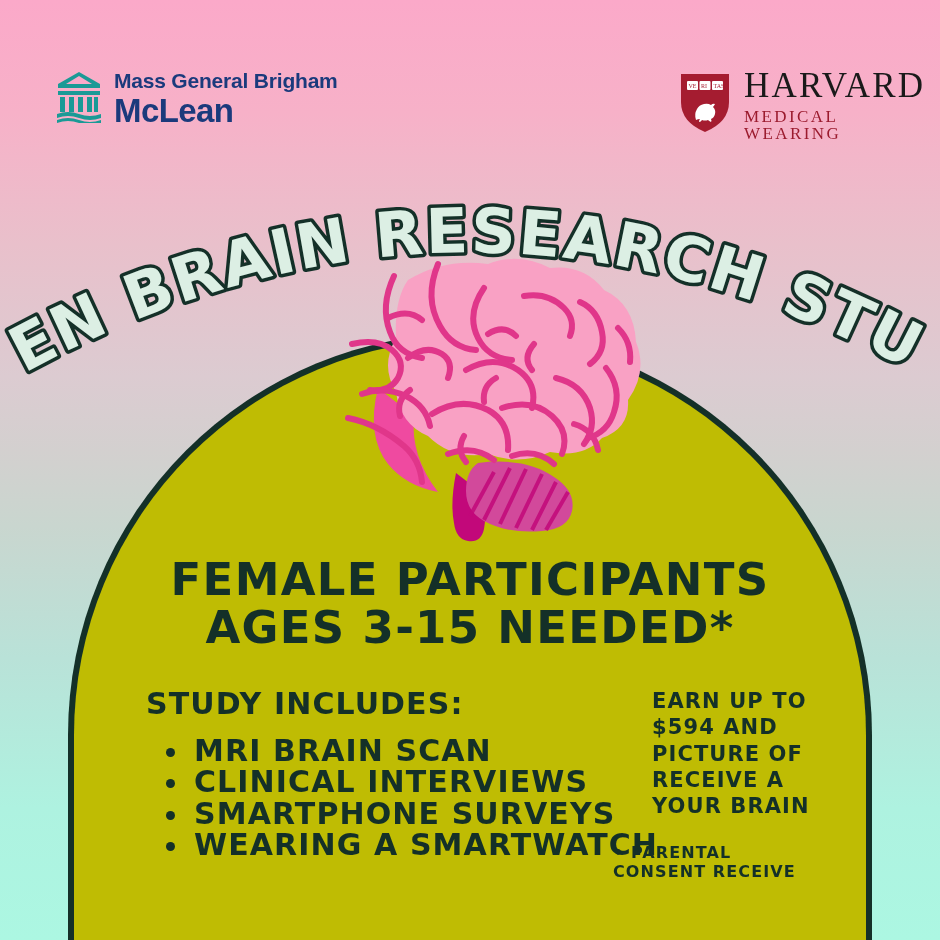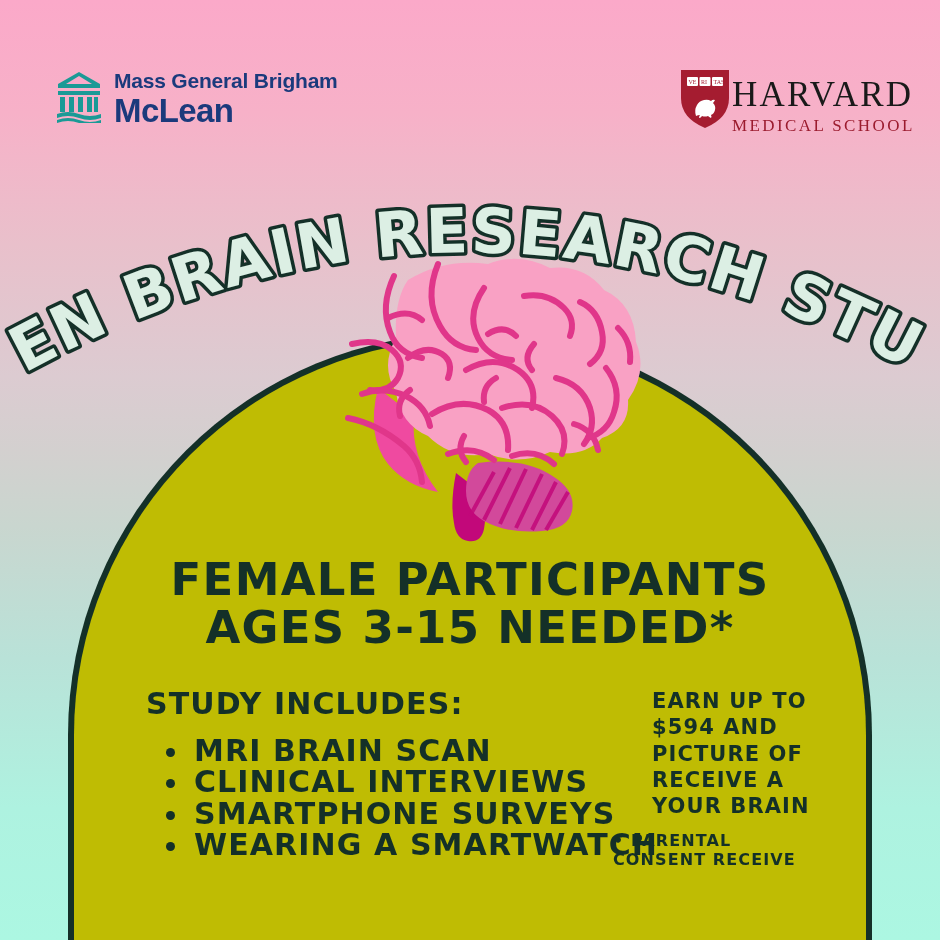--- a/index.html
+++ b/index.html
@@ -64,21 +64,22 @@
     letter-spacing: -0.6px;
     display: block;
     margin-top: 3px;
   }
 
   .logo-harvard {
     position: absolute;
     left: 678px;
     top: 68px;
     display: flex;
-    align-items: flex-end;
+    align-items: center;
+    gap: 12px;
   }
   .harvard-words { line-height: 1; }
   .harvard-top {
     display: block;
     color: #1a1a1a;
     font-family: "Liberation Serif", serif;
     font-size: 35px;
     letter-spacing: 2.2px;
   }
   .harvard-bottom {
@@ -180,21 +181,21 @@
     font-family: "DejaVu Sans", sans-serif;
     font-weight: bold;
     letter-spacing: 1.1px;
   }
   .col-right .earn {
     font-size: 21px;
     line-height: 1.25;
   }
   .col-right .earn span { display: block; margin-left: 39px; }
   .col-right .note {
-    margin-top: 12px;
+    margin-top: 24px;
     font-size: 16px;
     line-height: 1.2;
   }
   .col-right .note span { display: block; }
 </style>
 </head>
 <body>
 
 <div id="poster">
 
@@ -235,21 +236,21 @@
         <g fill="#a51c30" font-family="Liberation Serif, serif" font-size="6">
           <text x="10.5" y="16">VE</text>
           <text x="23" y="16">RI</text>
           <text x="35.5" y="16">TAS</text>
         </g>
         <path d="M18 48 q-2 -6 1 -11 q2 -4 7 -5 q4 -1 7 1 q2 -2 4 -1 q-1 2 -2 3 q3 3 2 7 q-1 4 -4 5 q1 2 0 3 q-2 -1 -3 -2 q-3 1 -6 0 q-1 2 -3 2 q0 -2 1 -3 q-2 0 -4 1 Z" fill="#ffffff"></path>
       </svg>
     </span>
     <span class="harvard-words">
       <span class="harvard-top">HARVARD</span>
-      <span class="harvard-bottom">MEDICAL SCHOOL</span>
+      <span class="harvard-bottom">MEDICAL WEARING</span>
     </span>
   </div>
 
   <svg class="arc-title" viewBox="0 0 940 230">
     <defs>
       <path id="titleArc" d="M 40 215 Q 470 -10 900 215" fill="none"></path>
     </defs>
     <text>
       <textPath href="#titleArc" startOffset="50%" text-anchor="middle">TEEN BRAIN RESEARCH STUDY</textPath>
     </text>

